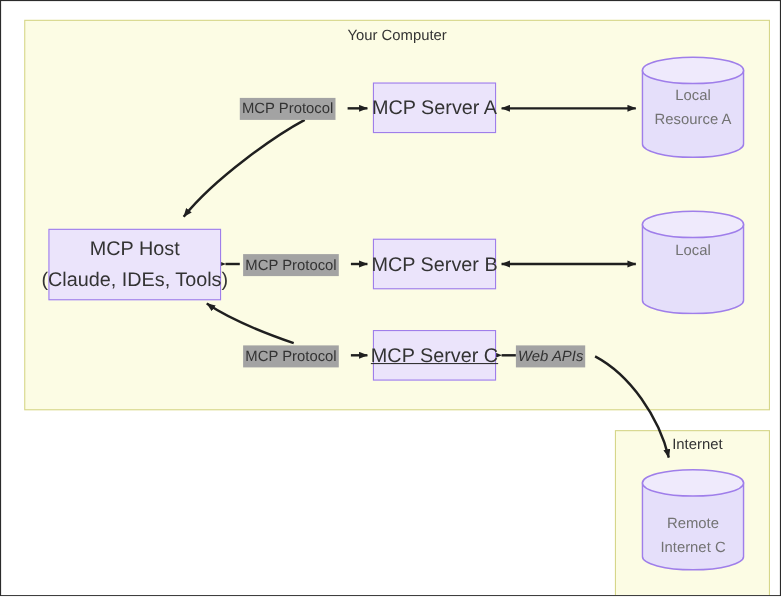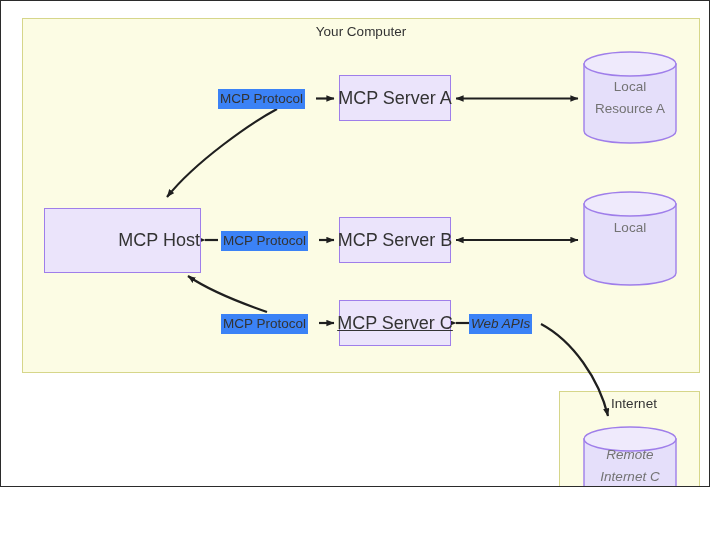--- a/index.html
+++ b/index.html
@@ -7,21 +7,21 @@
     margin: 0;
     padding: 0;
     background: #ffffff;
   }
   body {
     font-family: "Liberation Sans", sans-serif;
   }
   #canvas {
     position: relative;
     width: 710px;
-    height: 487px;
+    height: 542px;
     background: #ffffff;
     border: 1px solid #2b2b2b;
     box-sizing: border-box;
     overflow: hidden;
   }
   .group-box {
     position: absolute;
     background: #fcfce4;
     border: 1px solid #d6d68a;
     box-sizing: border-box;
@@ -63,21 +63,21 @@
     left: 0;
     width: 100%;
     text-align: center;
     font-size: 13.5px;
     color: #737373;
     line-height: 1.62;
     pointer-events: none;
   }
   .edge-label {
     position: absolute;
-    background: #3b82f6;
+    background: #a3a3a3;
     font-size: 13.5px;
     color: #333333;
     white-space: nowrap;
     padding: 1px 2px;
     box-sizing: border-box;
     line-height: 18px;
   }
   #edges {
     position: absolute;
     left: 0;
@@ -122,22 +122,23 @@
 
     <line x1="318" y1="322" x2="333" y2="322" stroke="#1f1f1f" stroke-width="2.2" marker-end="url(#arrow)"></line>
 
     <path d="M266,311 C240,302 206,288 187,275" fill="none" stroke="#1f1f1f" stroke-width="2.2" marker-end="url(#arrow)"></path>
 
     <line x1="468" y1="322" x2="455" y2="322" stroke="#1f1f1f" stroke-width="2.2" marker-end="url(#arrow-start)"></line>
 
     <path d="M540,323 C572,340 598,378 607,415" fill="none" stroke="#1f1f1f" stroke-width="2.2" marker-end="url(#arrow)"></path>
   </svg>
 
-  <div class="node-box host-box" style="left:43px; top:207px; width:157px; height:65px;align-items:flex-end;">
+  <div class="node-box host-box" style="left:43px; top:207px; width:157px; height:65px;">
     <div>MCP Host</div>
+    <div>(Claude, IDEs, Tools)</div>
   </div>
 
   <div class="node-box" style="left:338px; top:74px; width:112px; height:46px;">
     <span>MCP Server A</span>
   </div>
 
   <div class="node-box" style="left:338px; top:216px; width:112px; height:46px;">
     <span>MCP Server B</span>
   </div>
 
@@ -164,21 +165,21 @@
     <div class="cyl-label" style="top:26px;">
       <div>Local</div>
     </div>
   </div>
 
   <div class="cyl" style="left:582px; top:425px; width:94px; height:93px;">
     <svg width="94" height="93" viewBox="0 0 94 93">
       <path d="M1,13 L1,80 A46,12 0 0 0 93,80 L93,13 Z" fill="#e5dffa" stroke="#9f7eea" stroke-width="1.4"></path>
       <ellipse cx="47" cy="13" rx="46" ry="12" fill="#efeafc" stroke="#9f7eea" stroke-width="1.4"></ellipse>
     </svg>
-    <div class="cyl-label" style="top:18px;font-style:italic;">
+    <div class="cyl-label" style="top:39px;">
       <div>Remote</div>
       <div>Internet C</div>
     </div>
   </div>
 
   <div class="edge-label" style="left:217px; top:88px;">MCP Protocol</div>
 
   <div class="edge-label" style="left:220px; top:230px;">MCP Protocol</div>
 
   <div class="edge-label" style="left:220px; top:313px;">MCP Protocol</div>

